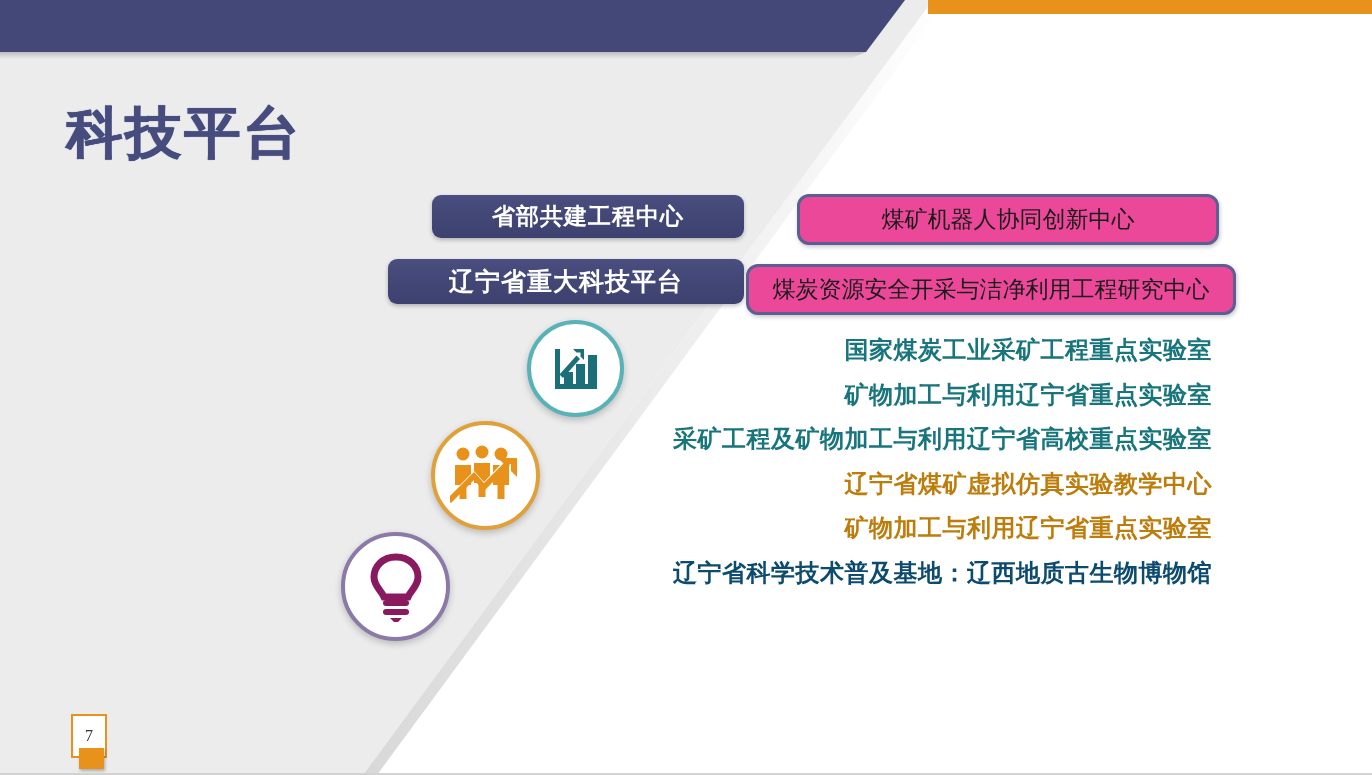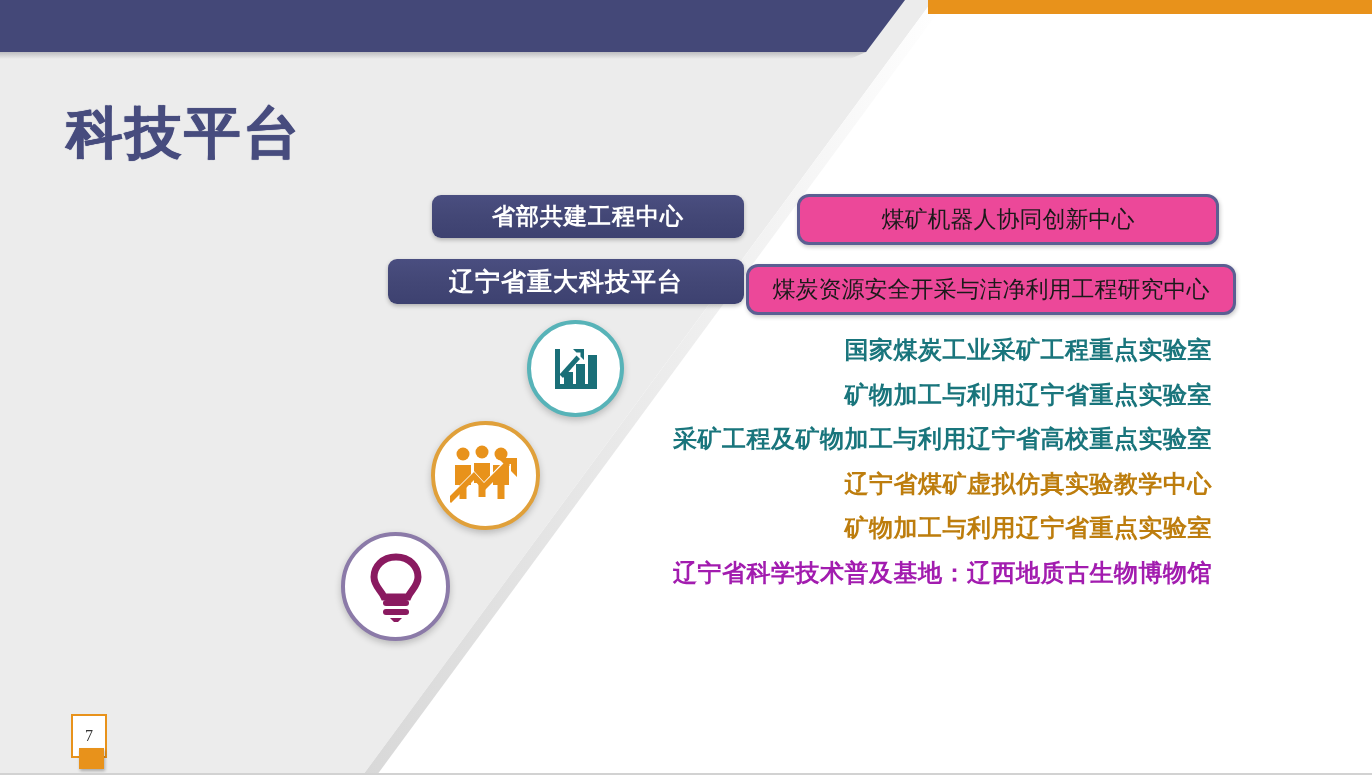--- a/index.html
+++ b/index.html
@@ -197,20 +197,20 @@
       </g>
     </svg>
   </div>
 
   <div class="ach-list">
     <div class="ach-line" style="color: rgb(25, 117, 124); text-align: right;">国家煤炭工业采矿工程重点实验室</div>
     <div class="ach-line" style="color: rgb(25, 117, 124);">矿物加工与利用辽宁省重点实验室</div>
     <div class="ach-line" style="color: rgb(25, 117, 124);">采矿工程及矿物加工与利用辽宁省高校重点实验室</div>
     <div class="ach-line" style="color: rgb(189, 125, 13);">辽宁省煤矿虚拟仿真实验教学中心</div>
     <div class="ach-line" style="color: rgb(189, 125, 13);">矿物加工与利用辽宁省重点实验室</div>
-    <div class="ach-line" style="color: #a21caf;">辽宁省科学技术普及基地：辽西地质古生物博物馆</div>
+    <div class="ach-line" style="color: #0c4a6e;">辽宁省科学技术普及基地：辽西地质古生物博物馆</div>
   </div>
 
   <div class="pagenum-box">7</div>
   <div class="pagenum-square"></div>
 
   <div class="bottom-line"></div>
 </div>
 
 </body></html>

